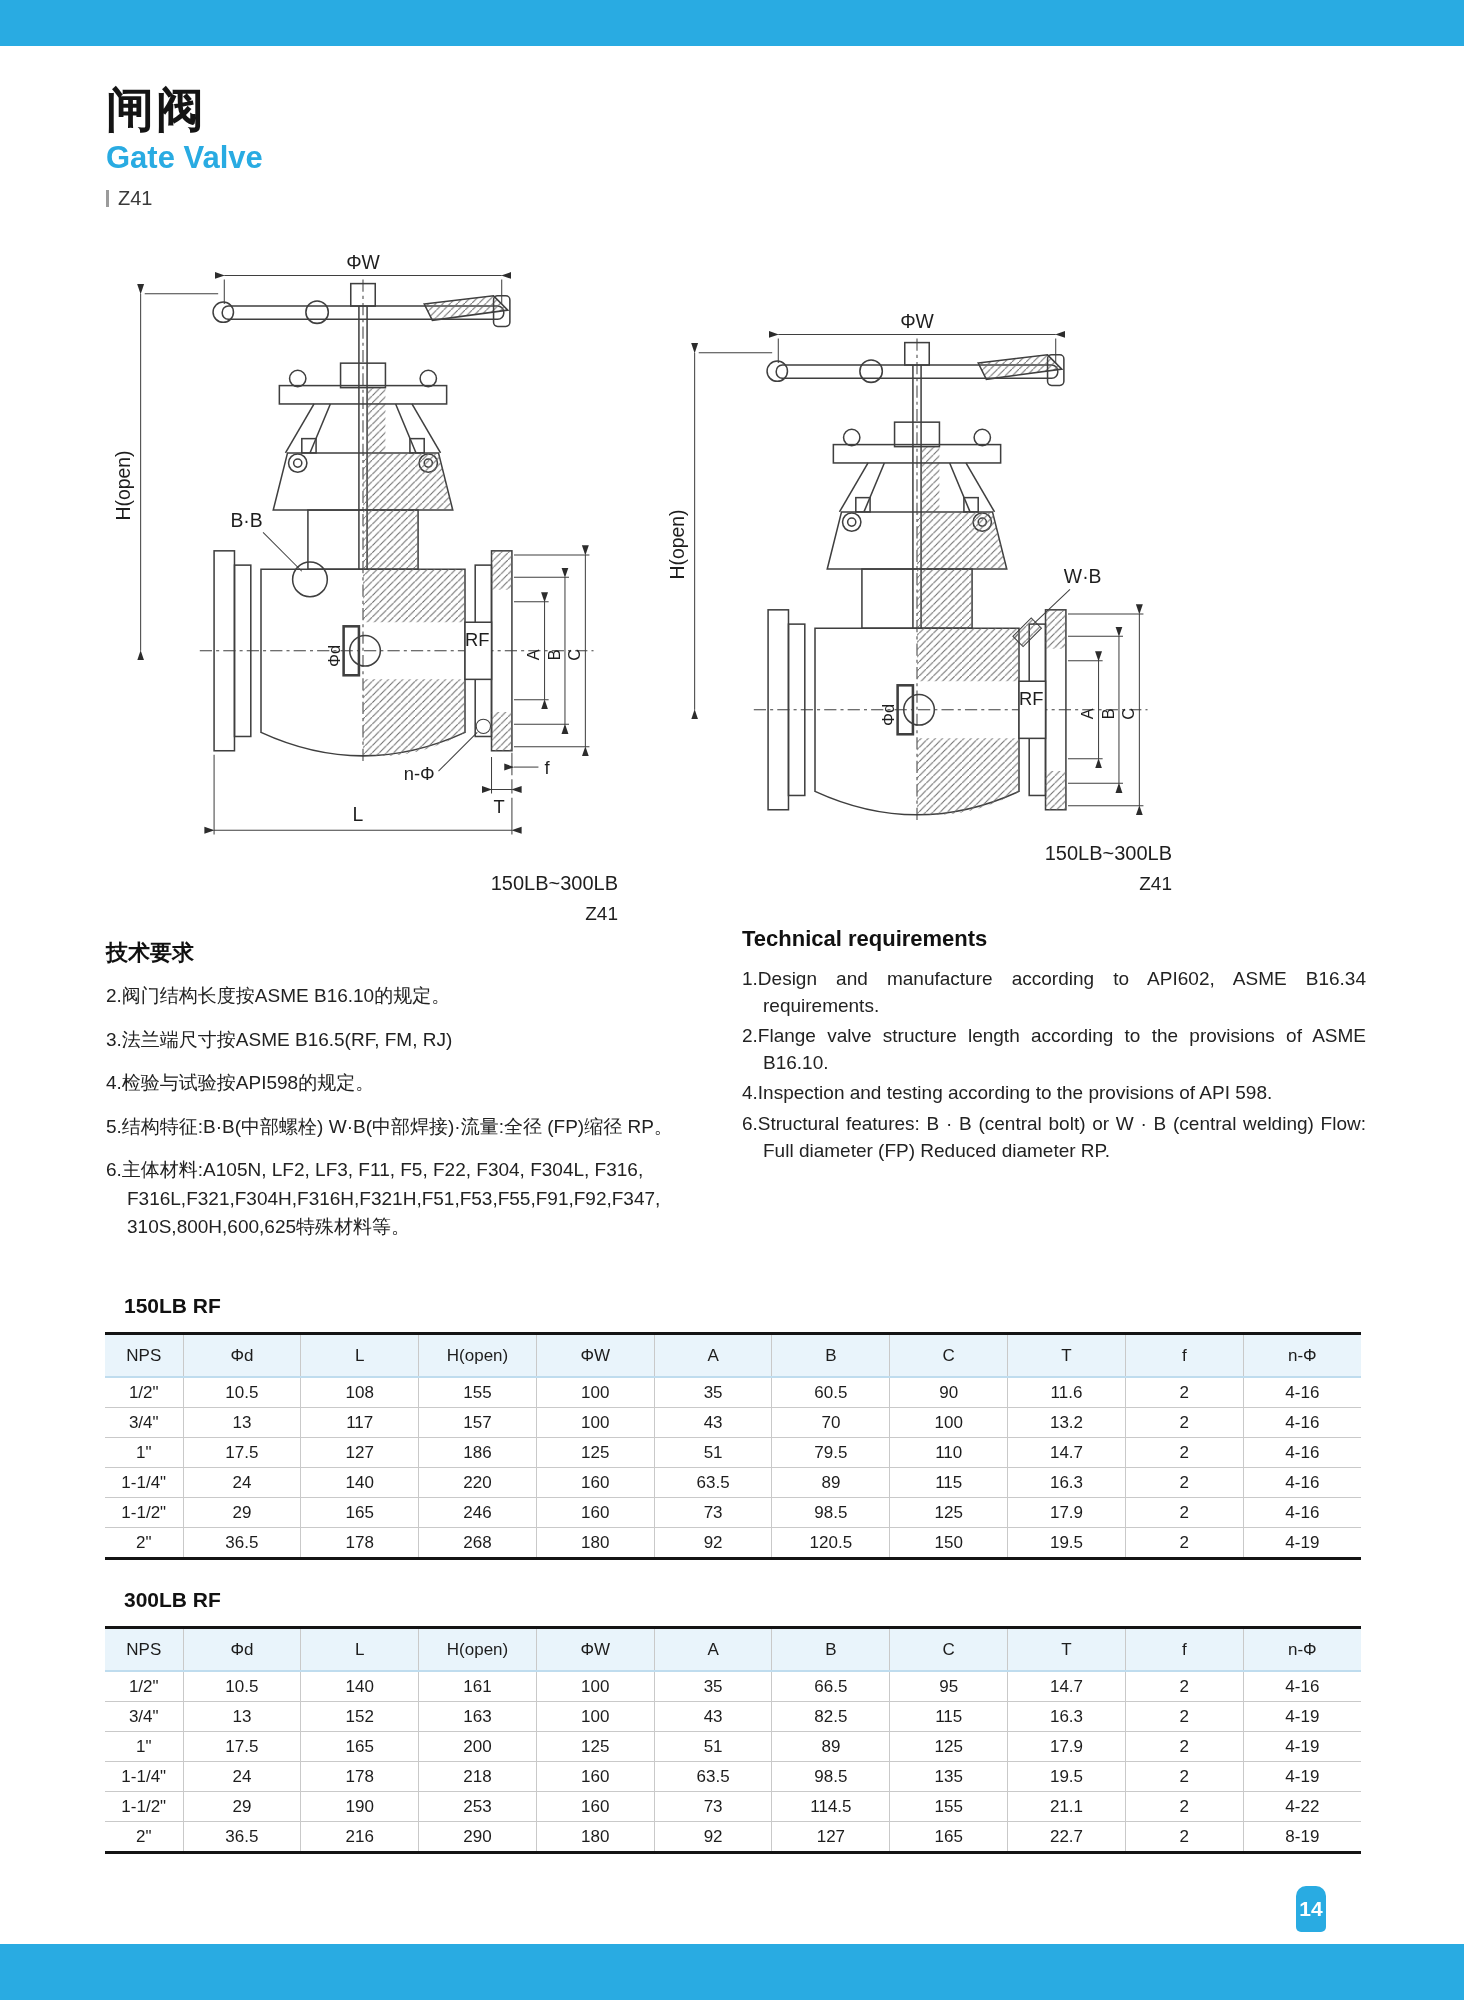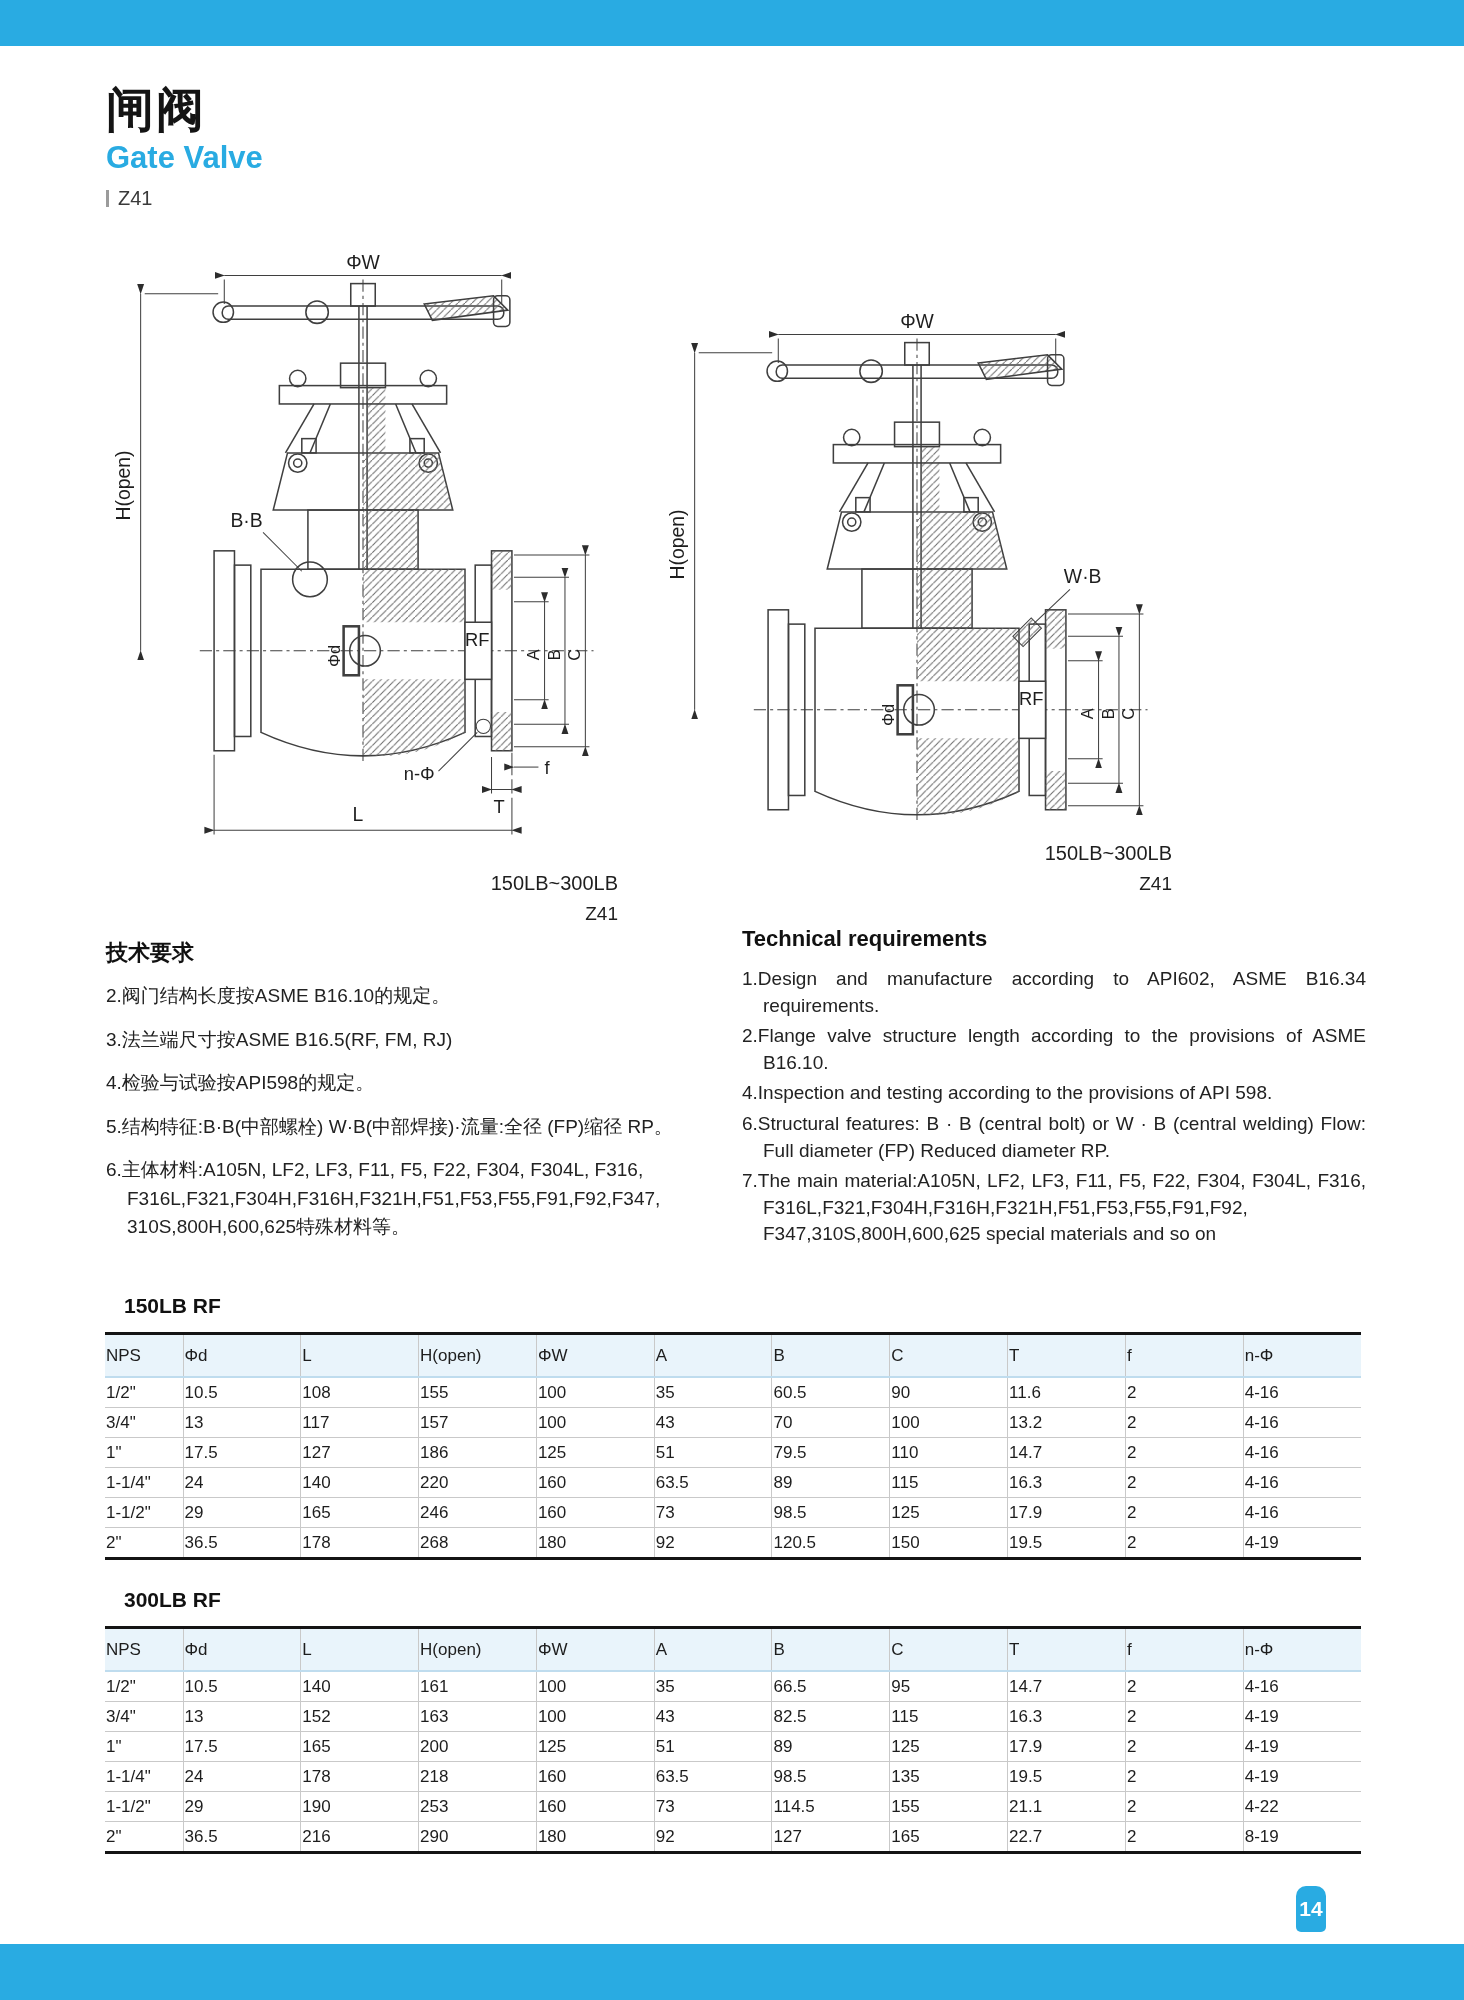--- a/index.html
+++ b/index.html
@@ -28,21 +28,21 @@
   .req h3{font-size:22px;font-weight:700;color:#111;margin:0 0 14px}
   .req-zh{left:106px;top:938px;width:592px}
   .req-en{left:742px;top:926px;width:624px}
   .req-zh .req-item{font-size:19px;line-height:1.5;margin-bottom:15px;padding-left:21px;text-indent:-21px}
   .req-en .req-item{font-size:19px;line-height:1.4;margin-bottom:4px;padding-left:21px;text-indent:-21px;text-align:justify}
 
   .tbl-title{position:absolute;left:124px;font-size:21px;font-weight:700;color:#111}
   #tbl1-title{top:1294px}
   #tbl2-title{top:1588px}
   .spec-table{position:absolute;left:105px;width:1256px;border-collapse:collapse;table-layout:fixed;
-              font-size:17px;text-align:left;color:#1d1d1d;
+              font-size:17px;text-align:center;color:#1d1d1d;
               border-top:3px solid #141414;border-bottom:3px solid #141414}
   #tbl1{top:1332px}
   #tbl2{top:1626px}
   .spec-table th{font-weight:400;height:39px;border-bottom:2px solid #bfdcee}
   .spec-table td{height:27px;border-top:1px solid #c9c9c9}
   .spec-table th+th,.spec-table td+td{border-left:1px solid #c9c9c9}
   .spec-table col.c0{width:78px}
 
   .pagenum{position:absolute;left:1296px;top:1886px;width:30px;height:46px;color:#fff;
            font-size:21px;font-weight:700;display:flex;align-items:center;justify-content:center;
@@ -218,21 +218,20 @@
     </div>
 </div>
 
 <div class="req req-en">
   <h3>Technical requirements</h3>
   <div>
       <div class="req-item">1.Design and manufacture according to API602, ASME B16.34 requirements.</div>
       <div class="req-item">2.Flange valve structure length according to the provisions of ASME B16.10.</div>
       <div class="req-item">4.Inspection and testing according to the provisions of API 598.</div>
       <div class="req-item">6.Structural features: B · B (central bolt) or W · B (central welding) Flow: Full diameter (FP) Reduced diameter RP.</div>
-      <div class="req-item">7.The main material:A105N, LF2, LF3, F11, F5, F22, F304, F304L, F316, F316L,F321,F304H,F316H,F321H,F51,F53,F55,F91,F92, F347,310S,800H,600,625 special materials and so on</div>
     </div>
 </div>
 
 <div id="tbl1-title" class="tbl-title">150LB RF</div>
 <table id="tbl1" class="spec-table">
   <colgroup>
       <col class="c0">
       <col span="10">
     </colgroup>
 <thead>

